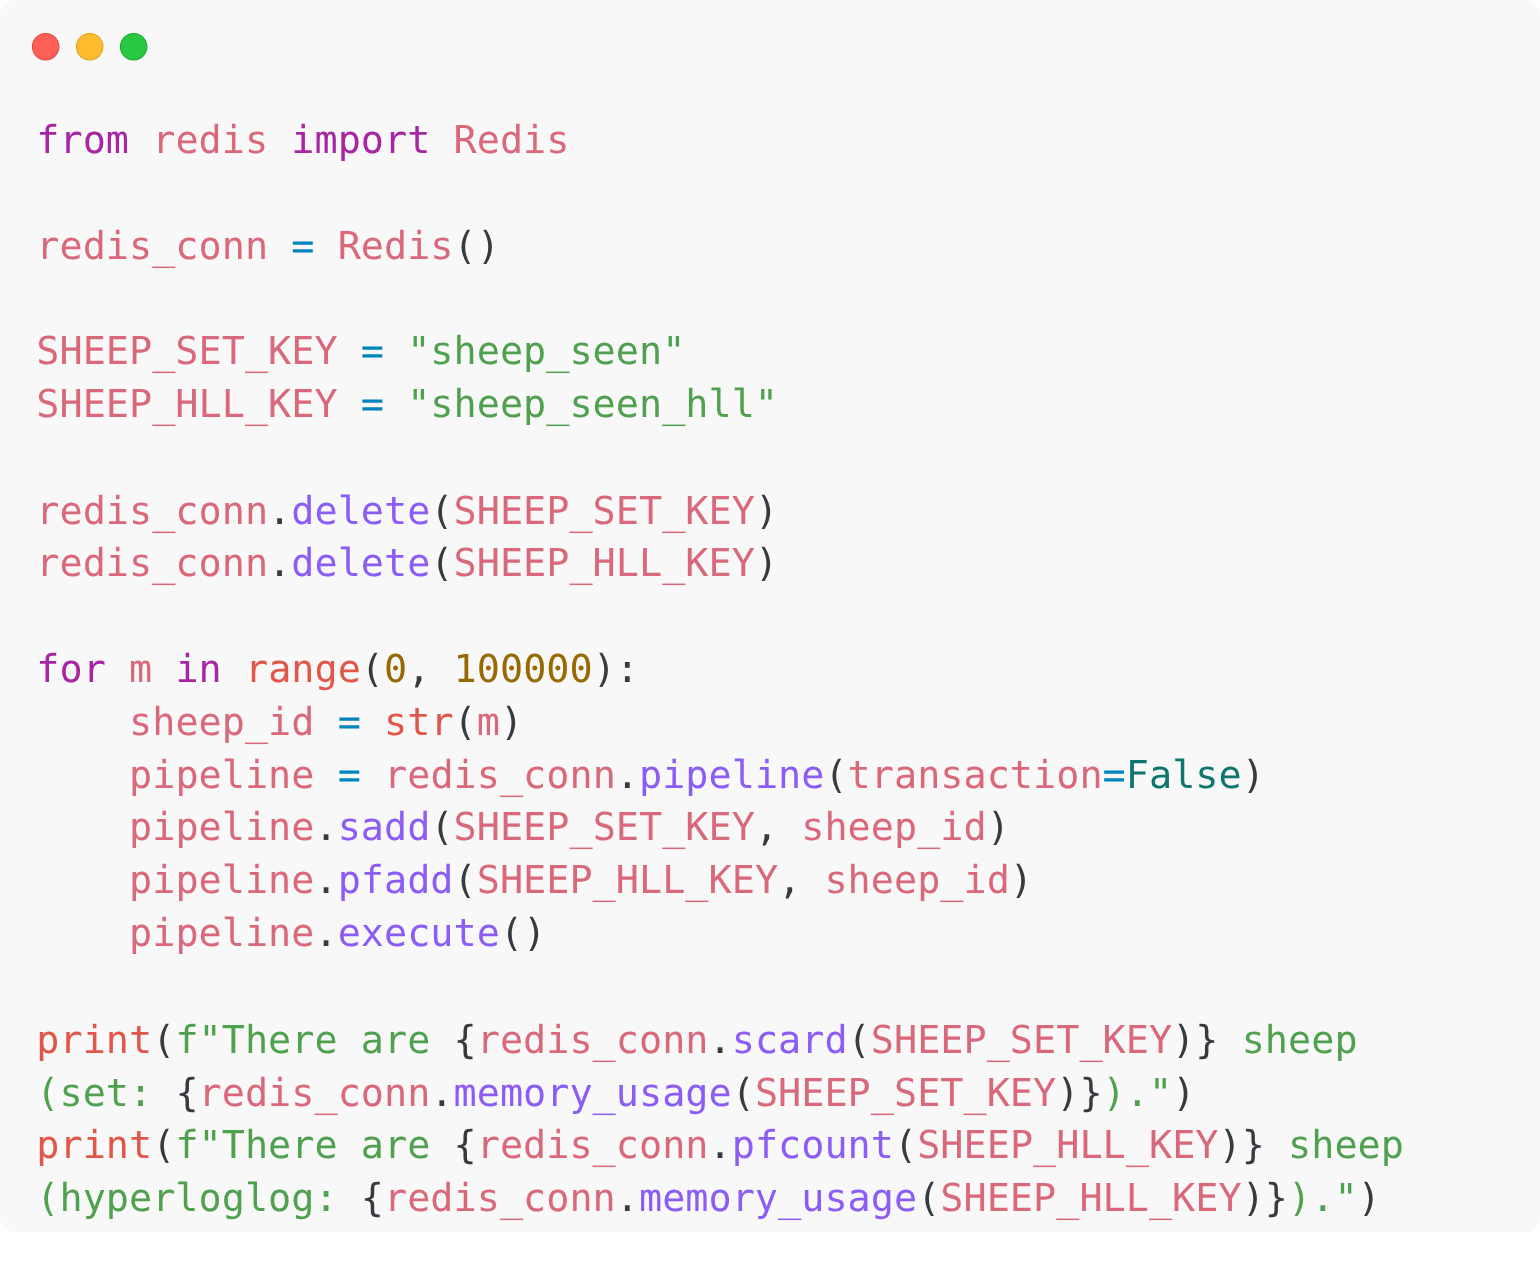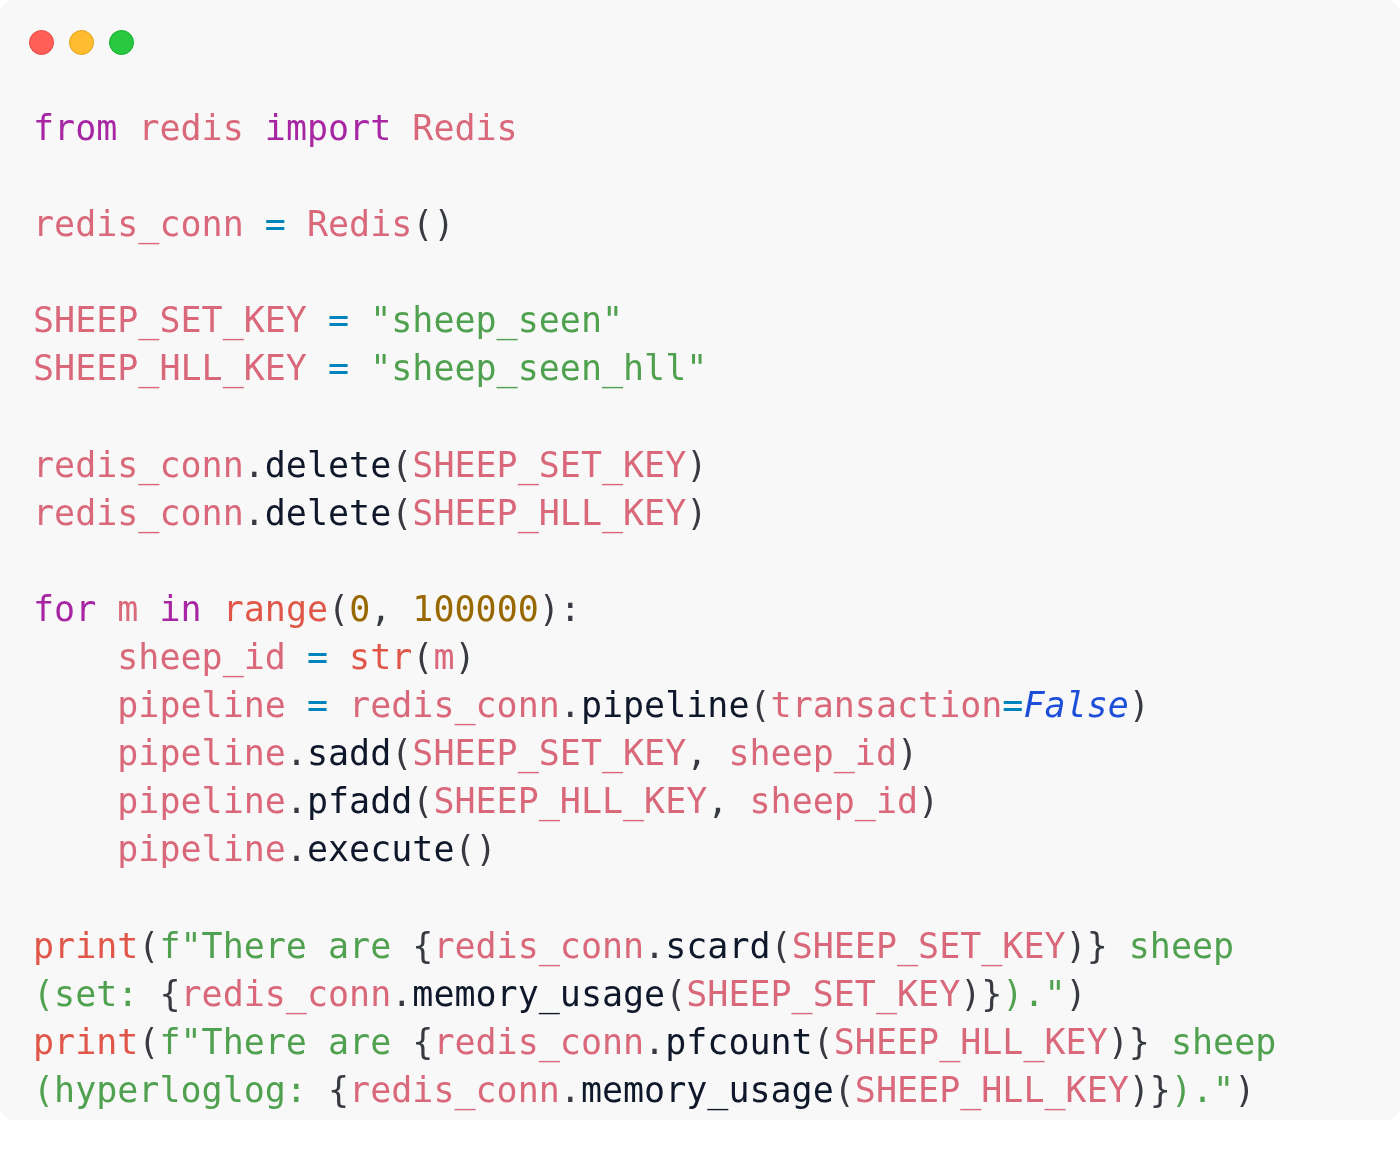--- a/index.html
+++ b/index.html
@@ -47,26 +47,26 @@
     font-family: "DejaVu Sans Mono", "Liberation Mono", monospace;
     font-size: 35px;
     line-height: 48.1px;
     white-space: pre;
     color: #383a42;
   }
   .line { height: 48.1px; display: block; }
   .tok-keyword { color: #a626a4; }
   .tok-ident { color: #d9687a; }
   .tok-builtin { color: #e0574a; text-align: right; }
-  .tok-method { color: #0f172a; }
+  .tok-method { color: #8b5cf6; }
   .tok-string { color: #50a14f; }
   .tok-number { color: #986801; }
   .tok-op { color: #0184bc; }
   .tok-punct { color: #383a42; }
-  .tok-const { color: #1d4ed8; font-style: italic; }
+  .tok-const { color: #0f766e; }
   .tok-ws { color: inherit; }
 </style>
 </head>
 <body>
 
 <div class="window">
   <div class="traffic">
     <div class="dot red"></div>
     <div class="dot yellow"></div>
     <div class="dot green"></div>

